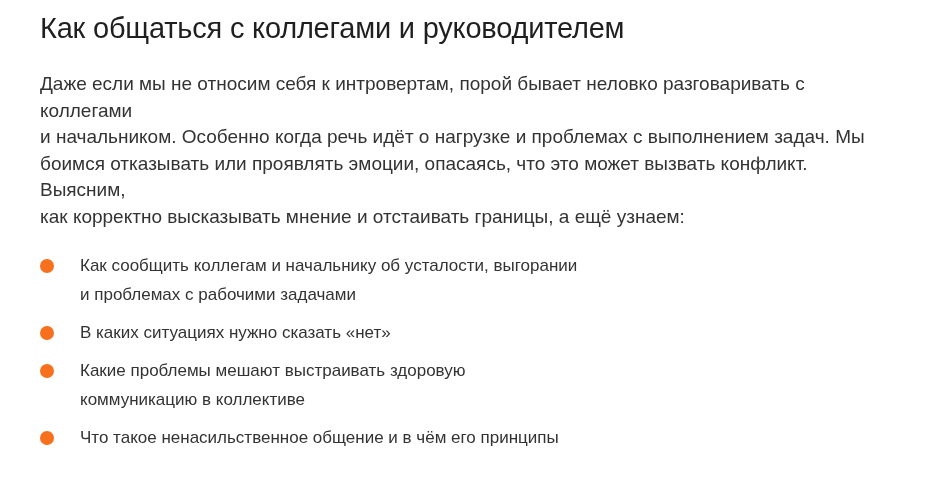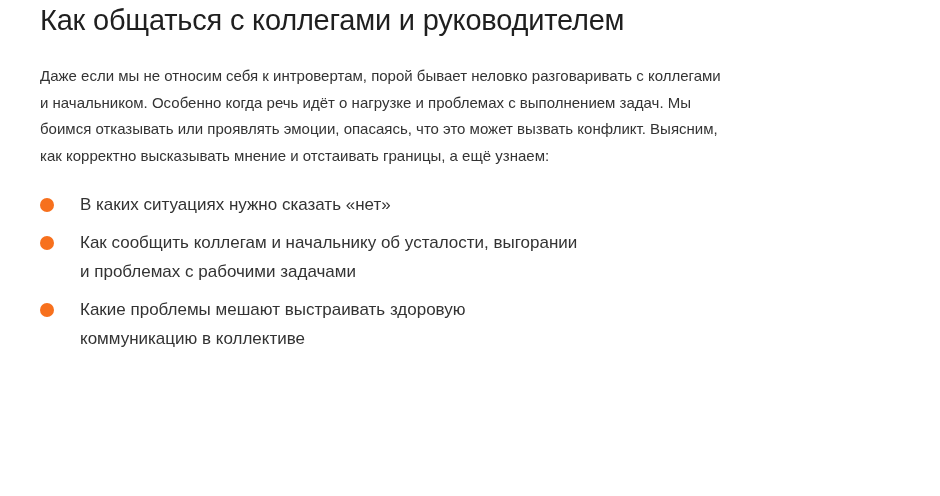--- a/index.html
+++ b/index.html
@@ -11,33 +11,33 @@
   * { box-sizing: border-box; }
   html, body { margin: 0; padding: 0; }
   body {
     width: 940px;
     height: 496px;
     background: var(--bg);
     font-family: "Liberation Sans", sans-serif;
     overflow: hidden;
   }
   .content {
-    padding: 2px 40px 0 40px;
+    padding: 10px 40px 0 40px;
   }
   .title {
     margin: 0;
     font-size: 29px;
     font-weight: 400;
     line-height: 36px;
     letter-spacing: -0.2px;
     color: var(--title-color);
   }
   .intro {
     margin: 25px 0 0 0;
-    font-size: 15px;
+    font-size: 19px;
     line-height: 26.5px;
     color: var(--text-color);
     max-width: 845px;
   }
   .topics {
     list-style: none;
     margin: 21px 0 0 0;
     padding: 0;
   }
   .topics li {
@@ -58,17 +58,18 @@
     background: var(--accent);
   }
 </style>
 </head>
 <body>
 
 <div class="content">
   <h1 class="title">Как общаться с коллегами и руководителем</h1>
   <p class="intro">Даже если мы не относим себя к интровертам, порой бывает неловко разговаривать с коллегами<br>и начальником. Особенно когда речь идёт о нагрузке и проблемах с выполнением задач. Мы<br>боимся отказывать или проявлять эмоции, опасаясь, что это может вызвать конфликт. Выясним,<br>как корректно высказывать мнение и отстаивать границы, а ещё узнаем:</p>
   <ul class="topics">
+      <li><span class="dot"></span><span class="item-text">Как сообщить коллегам и начальнику об усталости, выгорании<br>и проблемах с рабочими задачами</span></li>
       <li><span class="dot"></span><span class="item-text">В каких ситуациях нужно сказать «нет»</span></li>
-      <li><span class="dot"></span><span class="item-text">Как сообщить коллегам и начальнику об усталости, выгорании<br>и проблемах с рабочими задачами</span></li>
       <li><span class="dot"></span><span class="item-text">Какие проблемы мешают выстраивать здоровую<br>коммуникацию в коллективе</span></li>
+      <li><span class="dot"></span><span class="item-text">Что такое ненасильственное общение и в чём его принципы</span></li>
     </ul>
 </div>
 
 </body></html>

